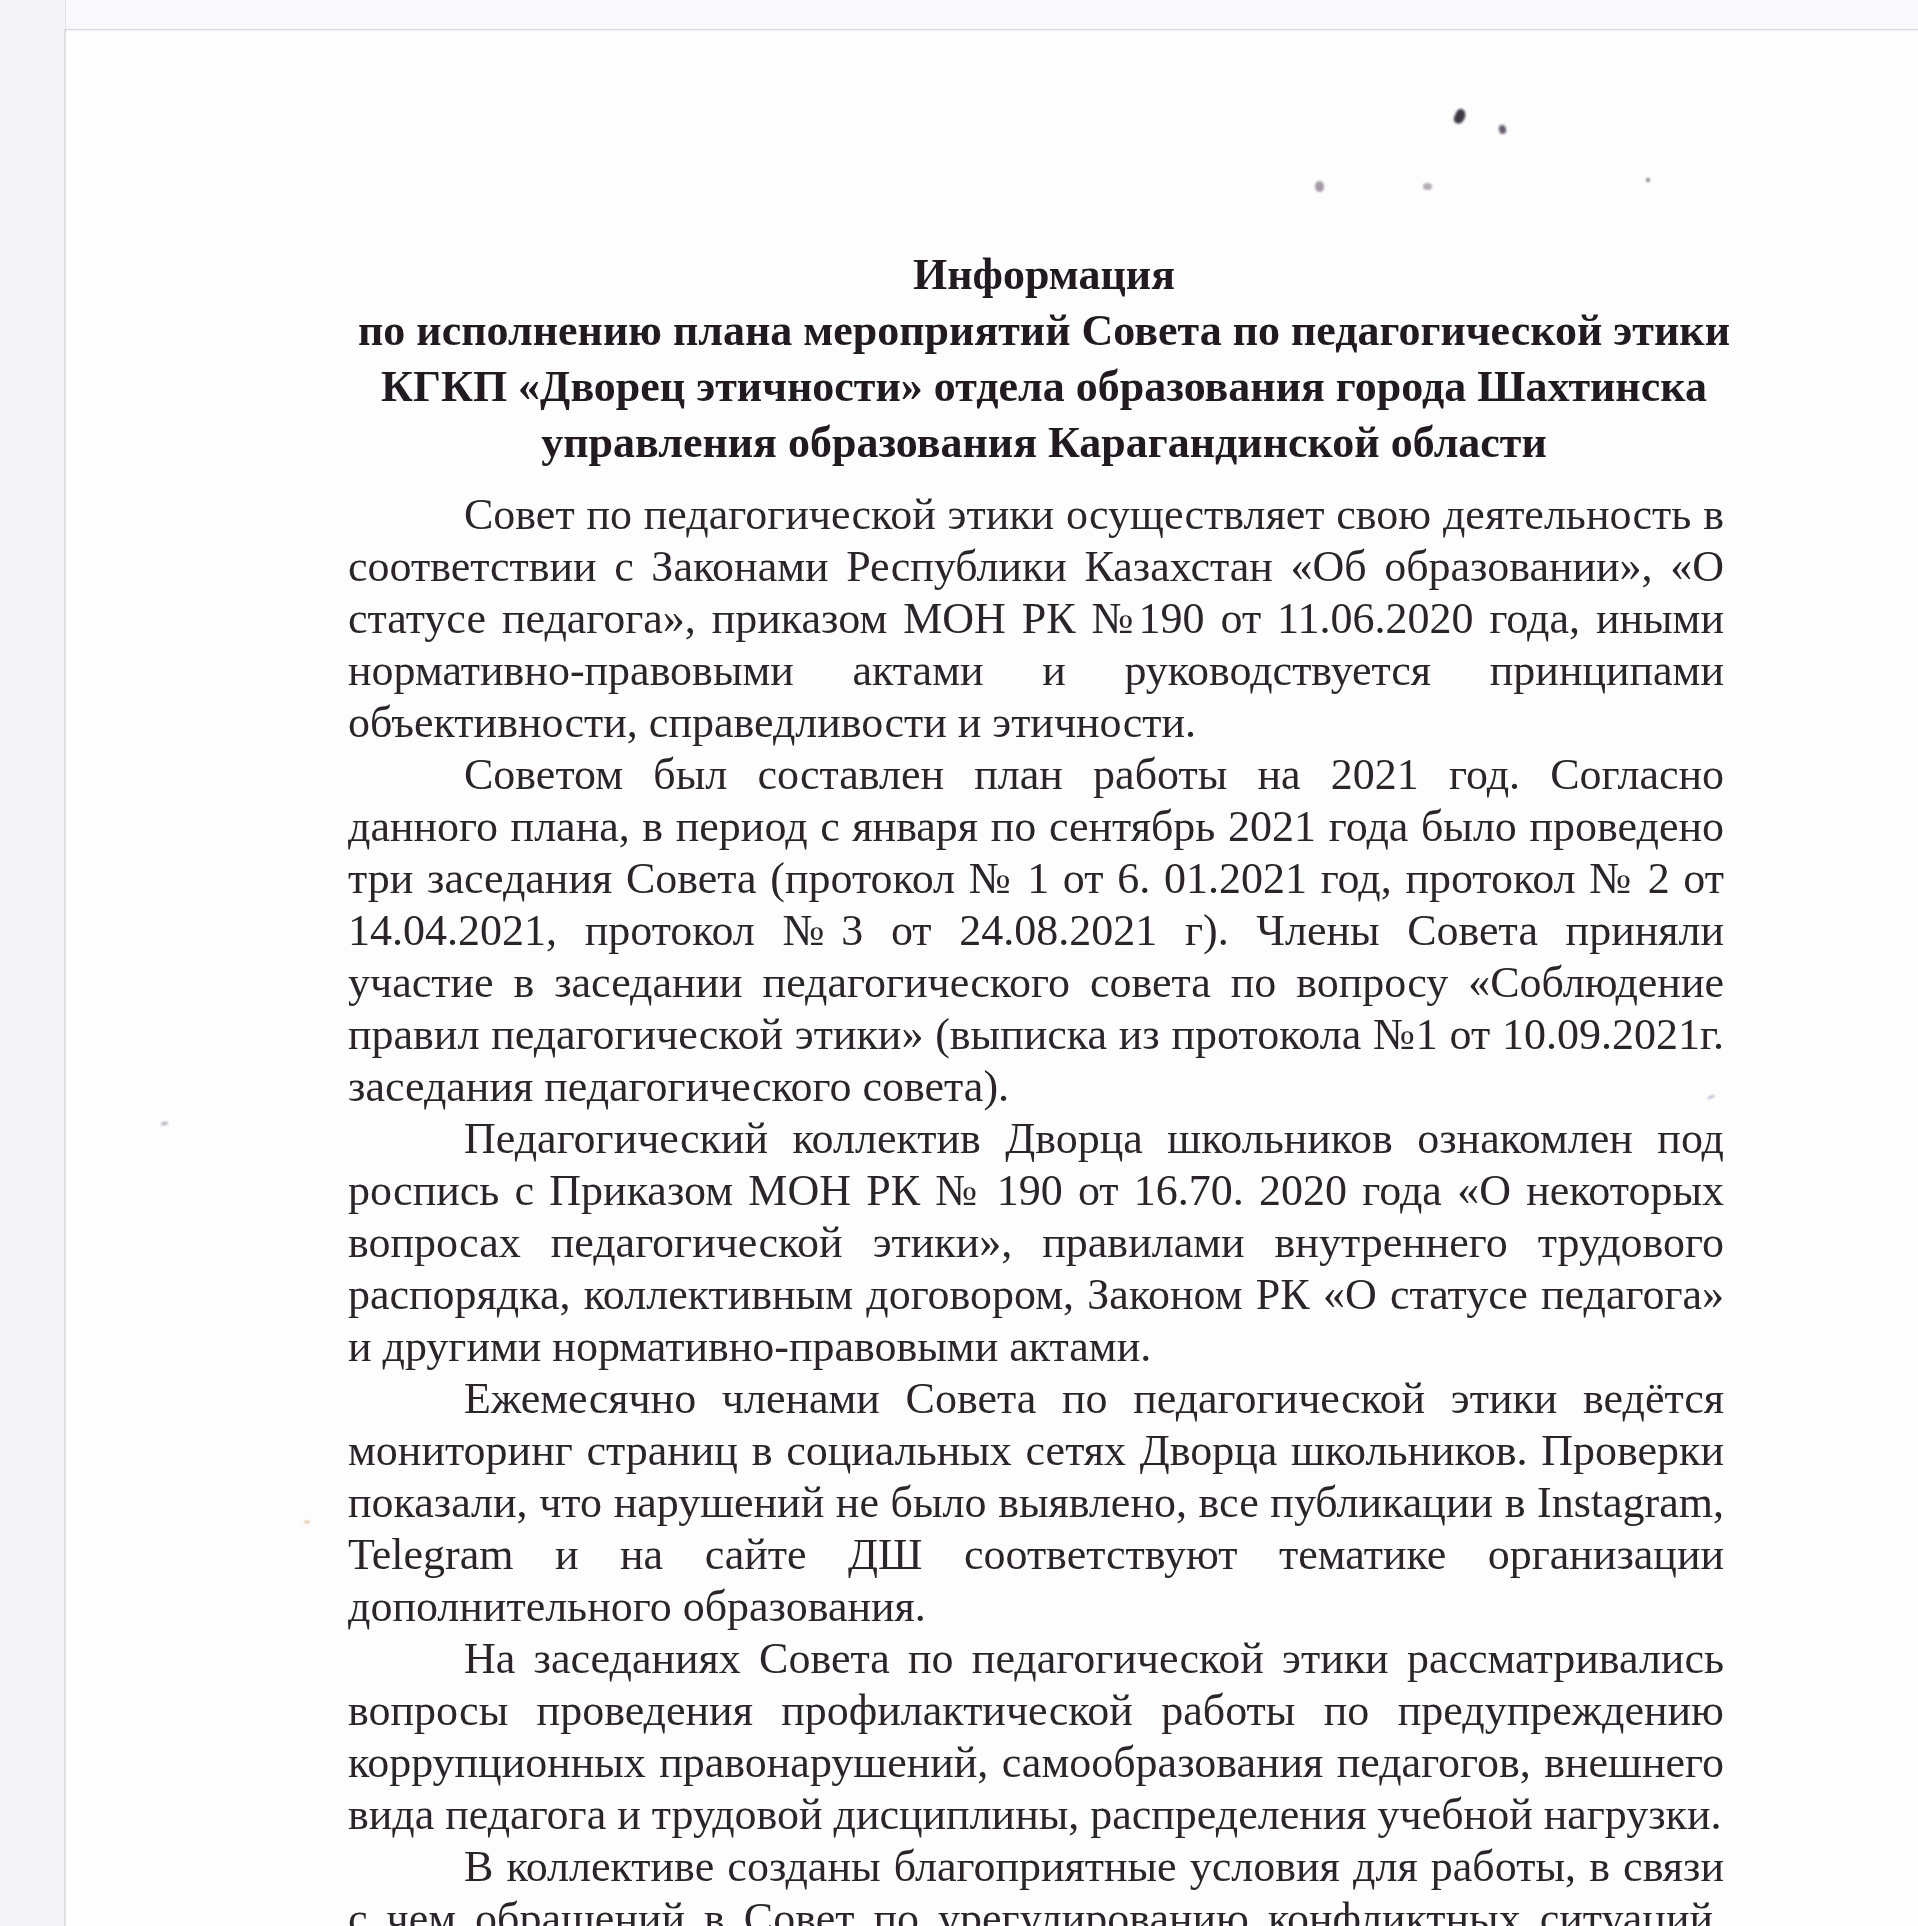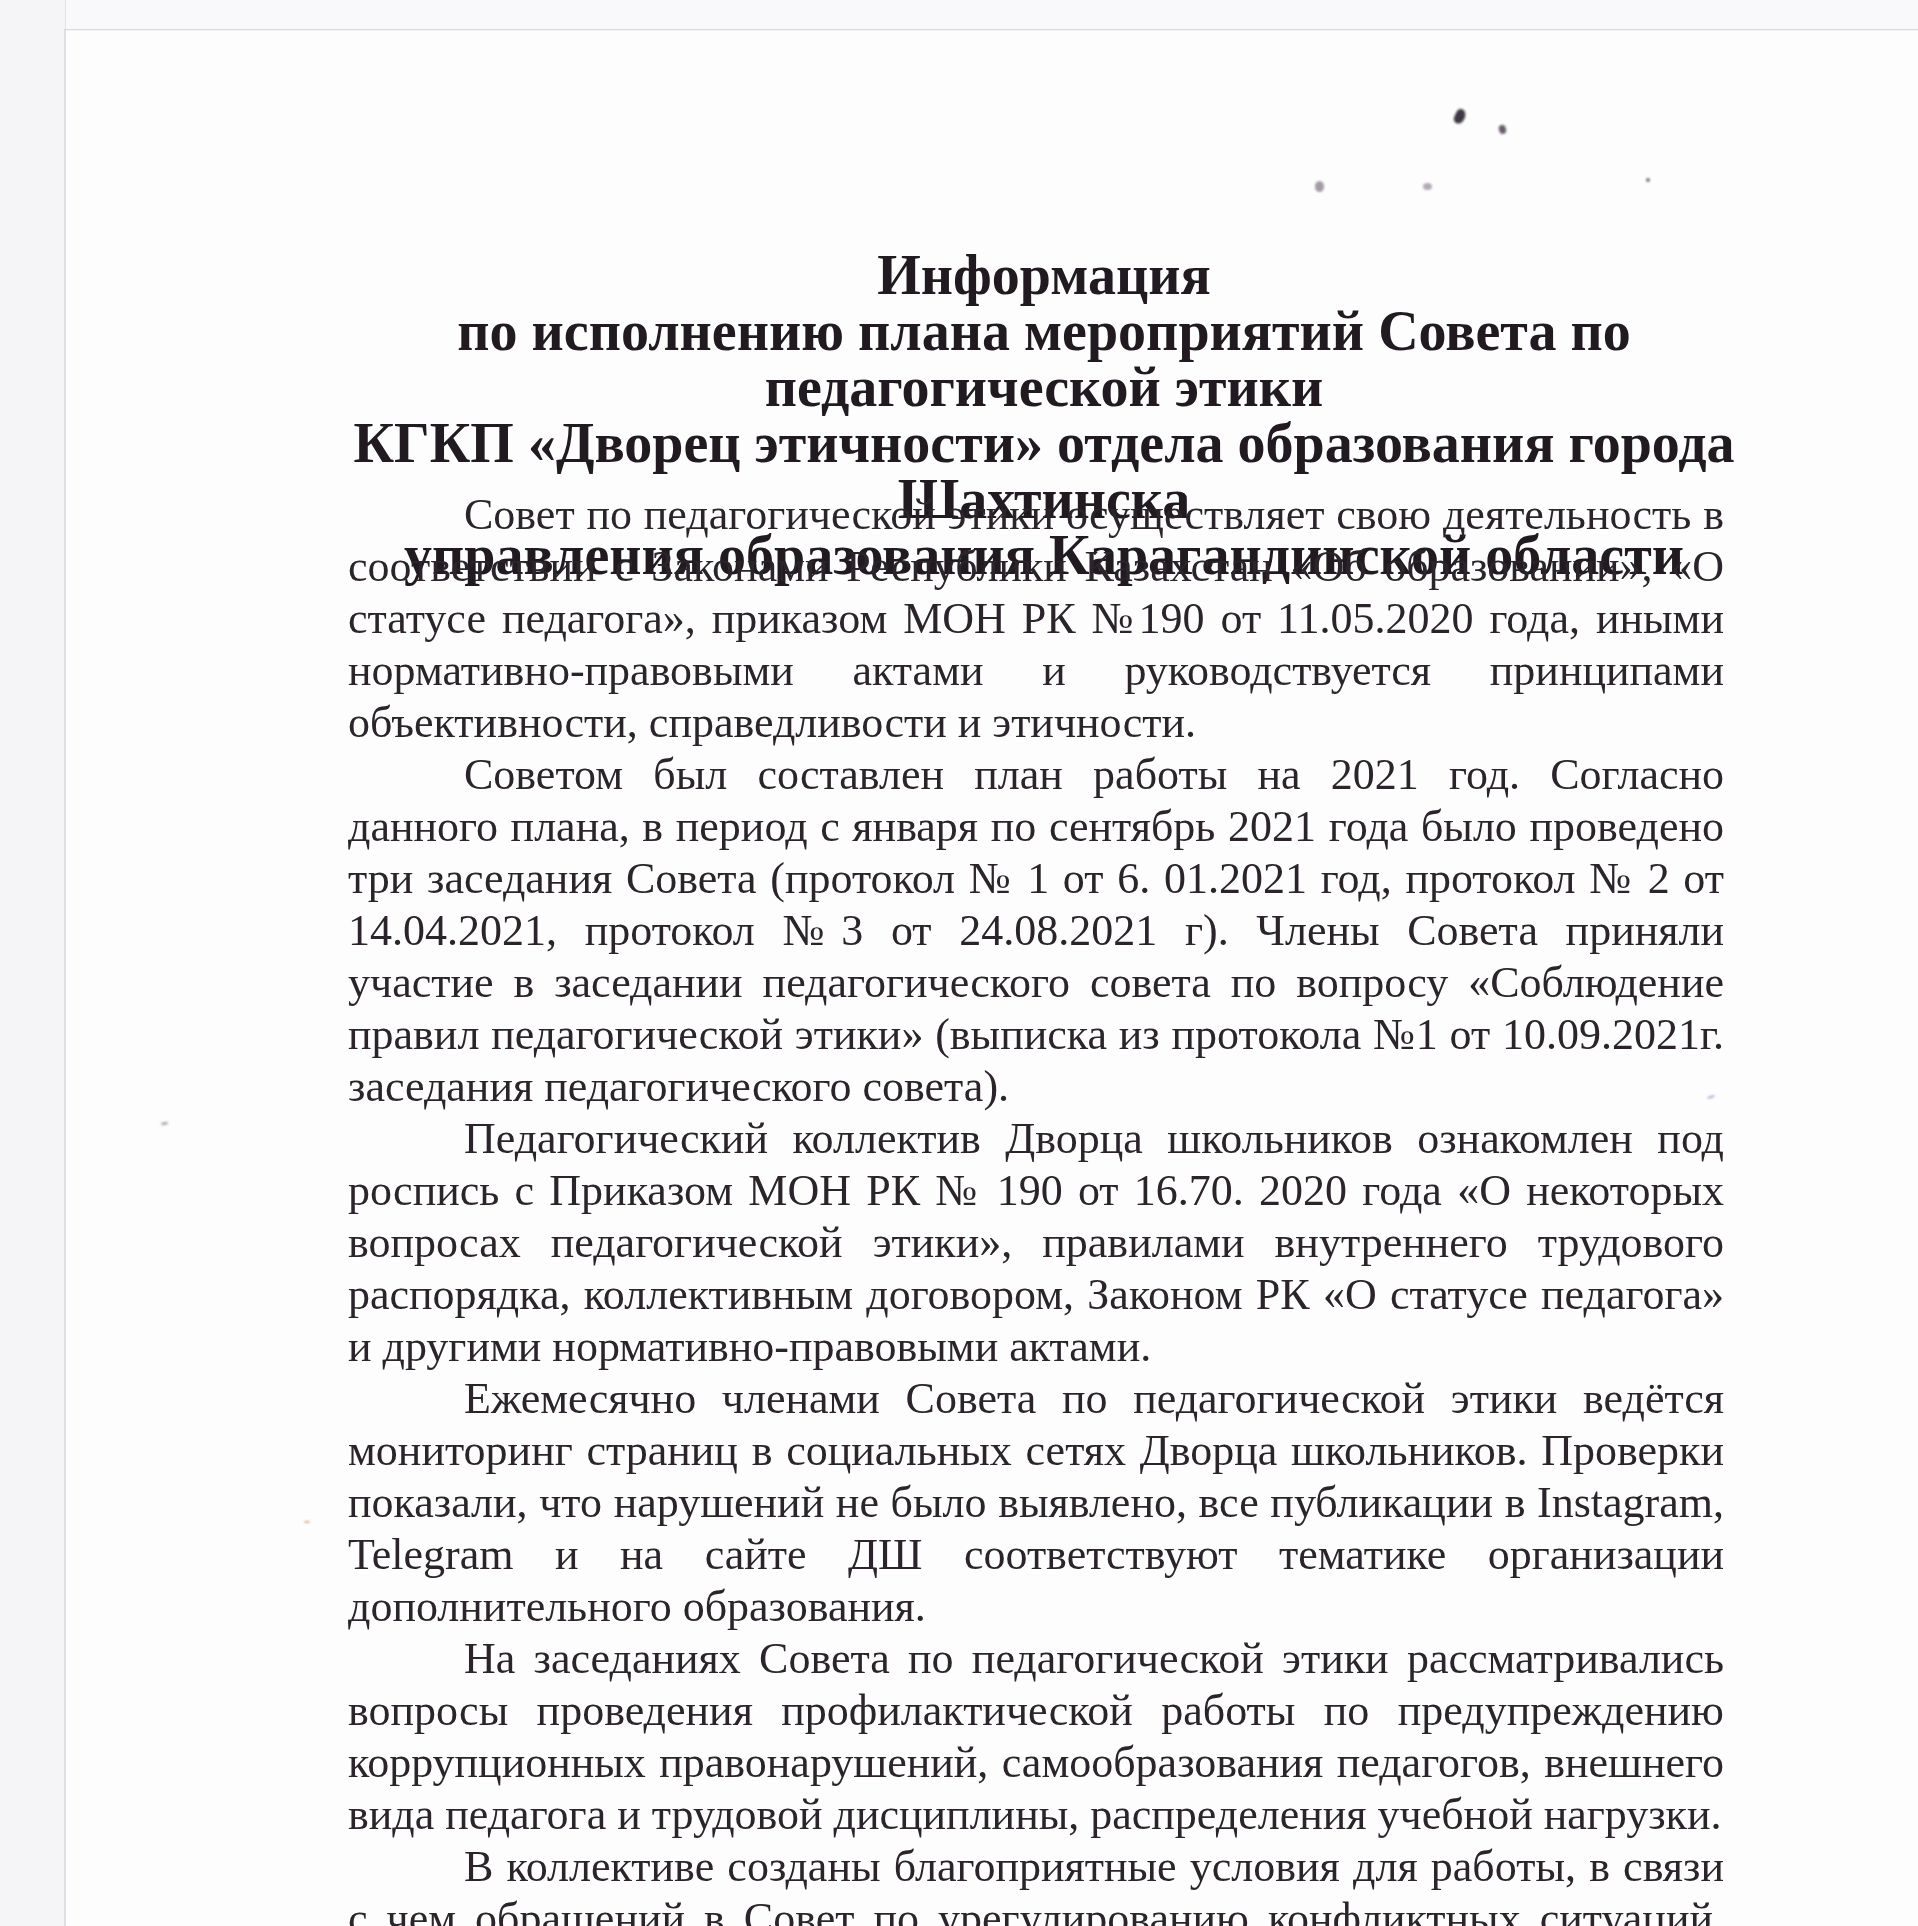--- a/index.html
+++ b/index.html
@@ -39,21 +39,21 @@
   .speck.s7 { left: 304px; top: 1521px; width: 6.2px; height: 2.3px; background:#cf9352; opacity:.75; }
   .speck.s8 { left: 1707px; top: 1096px; width: 7.7px; height: 1.9px; background:#8b7fb5; opacity:.7; transform: rotate(-20deg); }
   .scan-left-line {
     position: absolute; left: 64px; top: 29px; width: 1.2px; height: 2679px;
     background: #dcdae0; opacity: .9;
   }
   
   .title-block {
     position: absolute; left: 293px; top: 247px; width: 1502px;
     text-align: center; font-weight: bold;
-    font-size: 56px; line-height: 56px; color: #211b21;
+    font-size: 44px; line-height: 56px; color: #211b21;
   }
   .body-block {
     position: absolute; left: 348px; top: 489px; width: 1376px;
     font-size: 44px; line-height: 52px;
     text-align: justify; color: #2b252b;
   }
   .body-block p { margin: 0; text-indent: 116px; }
 </style>
 </head>
 <body>
@@ -74,21 +74,21 @@
   <div class="speck s8"></div>
 
   <div class="title-block">
     <div>Информация</div>
     <div>по исполнению  плана мероприятий Совета по педагогической этики</div>
     <div>КГКП «Дворец этичности» отдела образования города Шахтинска</div>
     <div>управления образования Карагандинской области</div>
   </div>
 
   <div class="body-block">
-    <p>Совет по педагогической этики осуществляет свою деятельность в соответствии с Законами Республики Казахстан «Об образовании», «О статусе педагога», приказом МОН РК №190 от 11.05.2020 года, иными нормативно-правовыми актами и руководствуется принципами объективности, справедливости и этичности.</p>
+    <p>Совет по педагогической этики осуществляет свою деятельность в соответствии с Законами Республики Казахстан «Об образовании», «О статусе педагога», приказом МОН РК №190 от 11.06.2020 года, иными нормативно-правовыми актами и руководствуется принципами объективности, справедливости и этичности.</p>
     <p>Советом был составлен план работы на 2021 год. Согласно данного плана, в период с января по сентябрь 2021 года было проведено три заседания Совета (протокол № 1 от 6. 01.2021 год, протокол № 2 от 14.04.2021, протокол №3 от 24.08.2021 г). Члены Совета приняли участие в заседании педагогического совета по вопросу «Соблюдение правил педагогической этики» (выписка из протокола №1 от 10.09.2021г. заседания педагогического совета).</p>
     <p>Педагогический коллектив Дворца школьников ознакомлен под роспись с Приказом МОН РК № 190 от 16.70. 2020 года «О некоторых вопросах педагогической этики», правилами внутреннего трудового распорядка, коллективным договором, Законом РК «О статусе педагога» и другими нормативно-правовыми актами.</p>
     <p>Ежемесячно членами Совета по педагогической этики ведётся мониторинг страниц в социальных сетях Дворца школьников. Проверки показали, что нарушений не было выявлено, все публикации в Instagram, Telegram и на сайте ДШ соответствуют тематике организации дополнительного образования.</p>
     <p>На заседаниях Совета по педагогической этики рассматривались вопросы проведения профилактической работы по предупреждению коррупционных правонарушений, самообразования педагогов, внешнего вида педагога и трудовой дисциплины, распределения учебной нагрузки.</p>
     <p>В коллективе созданы благоприятные условия для работы, в связи с чем обращений в Совет по урегулированию конфликтных ситуаций, связанных с нарушением педагогической этики не было. Педагогом-психологом проводятся психологические тренинги по сплочению коллектива.</p>
 
   </div>
 
 </div>
 

